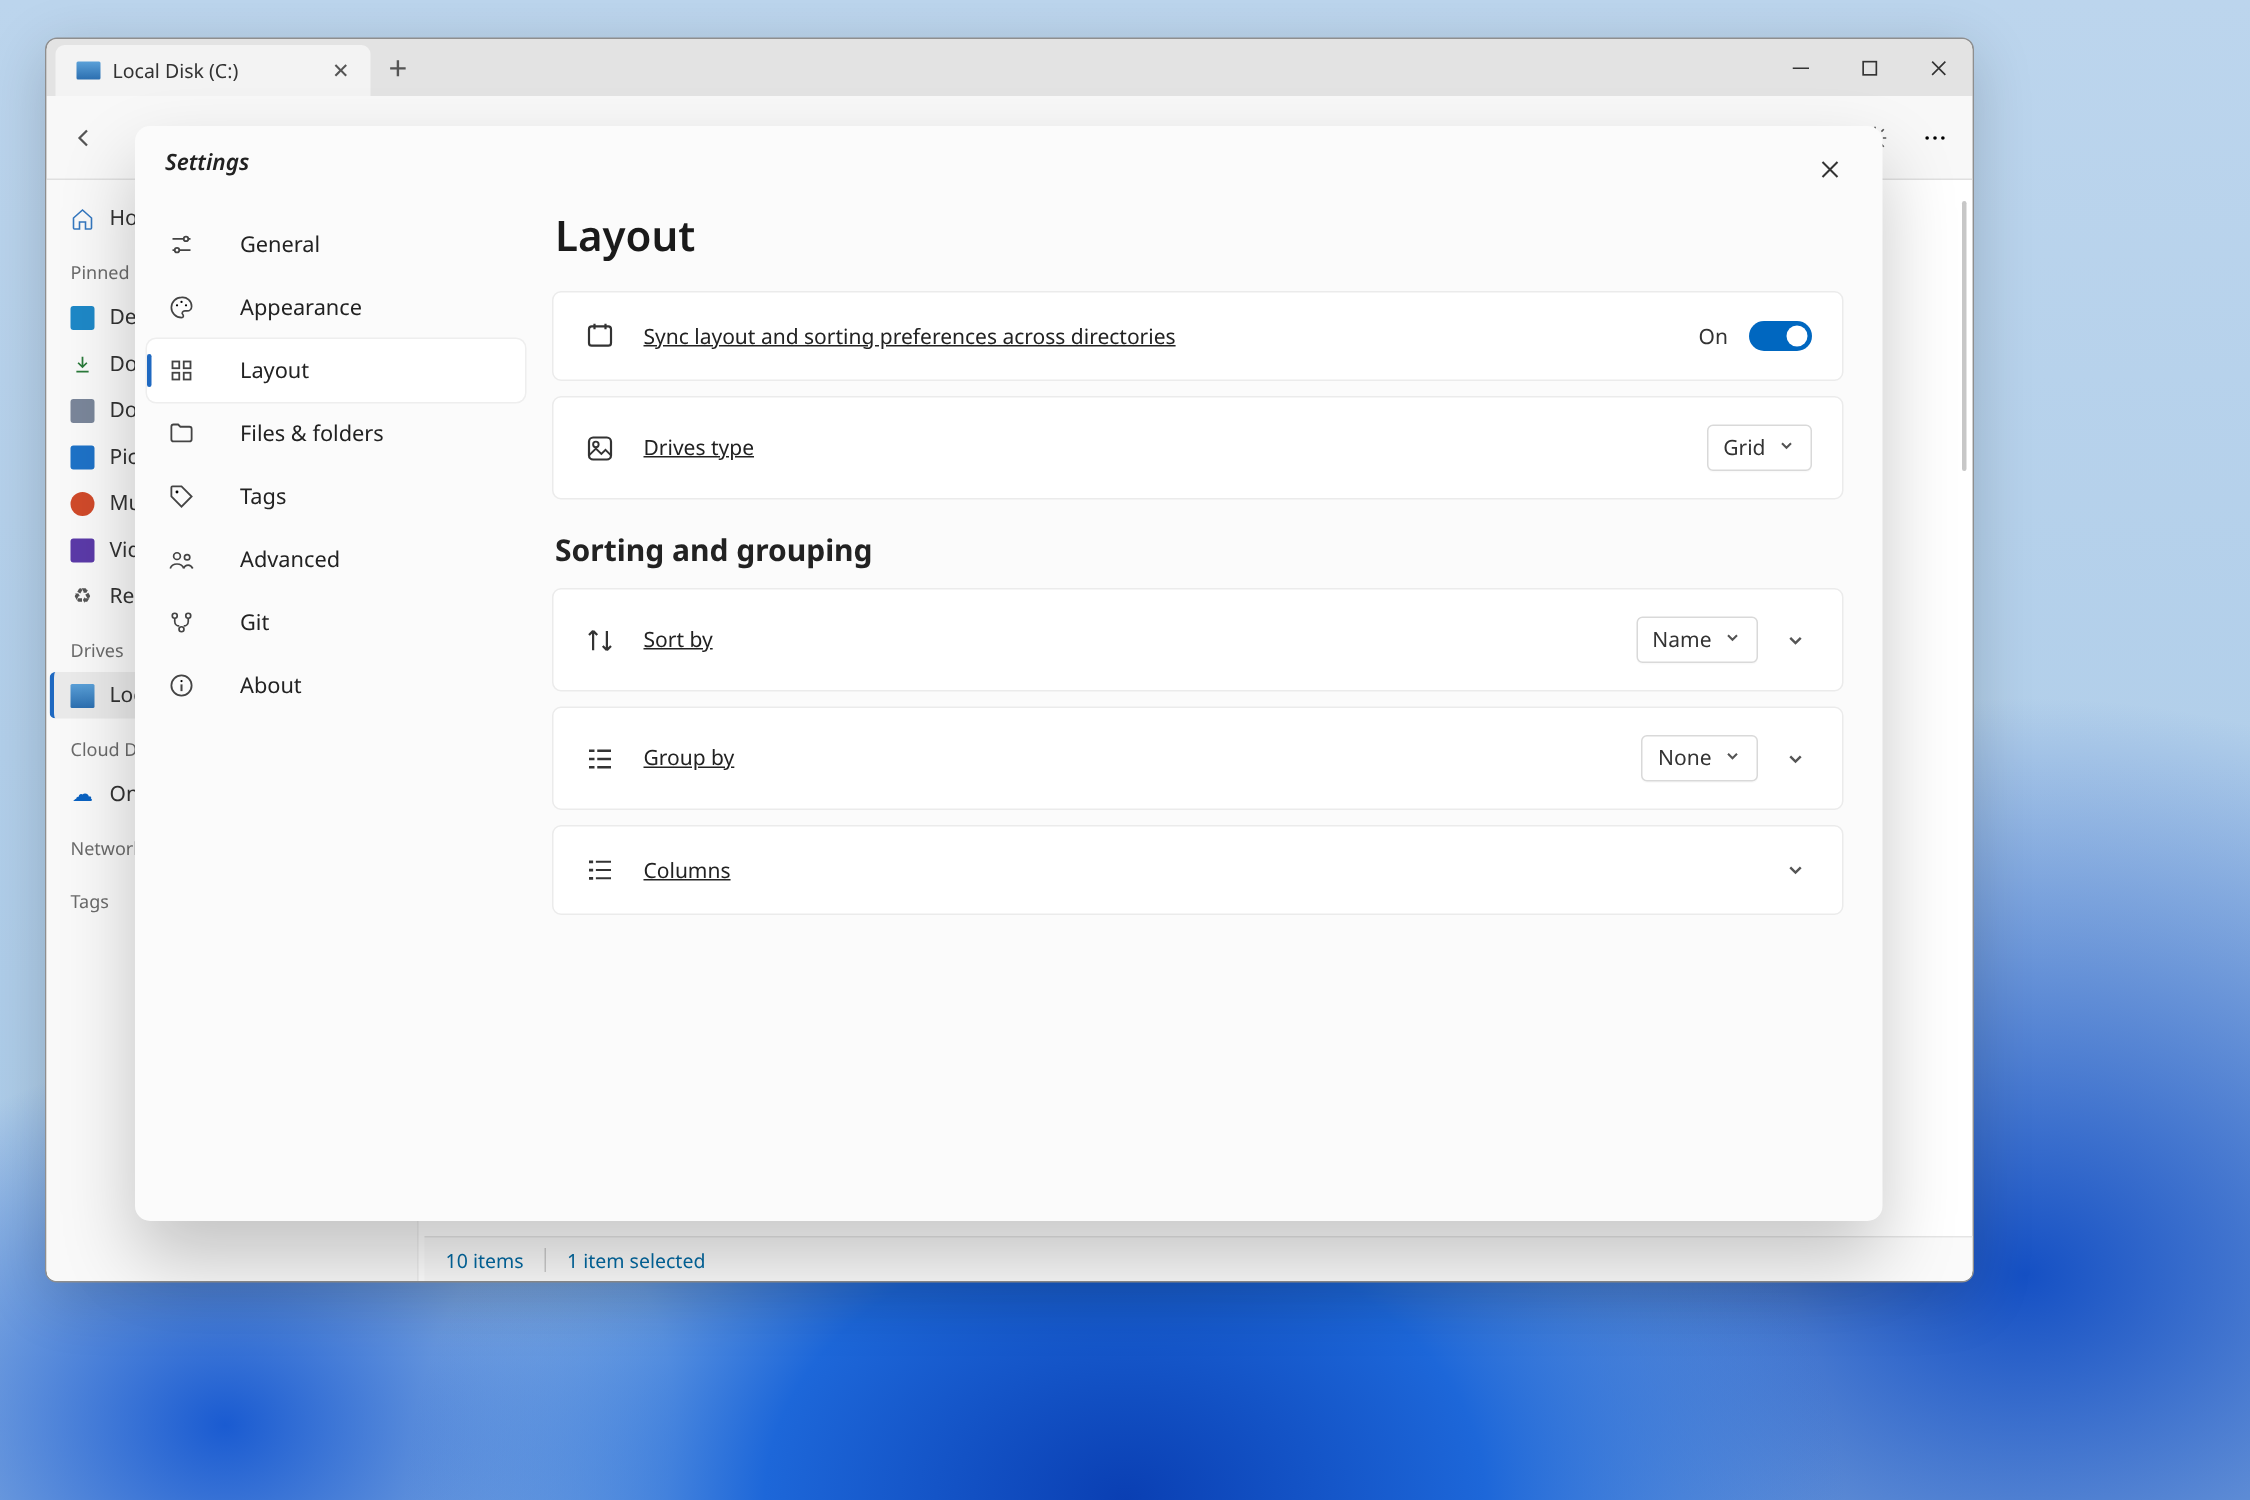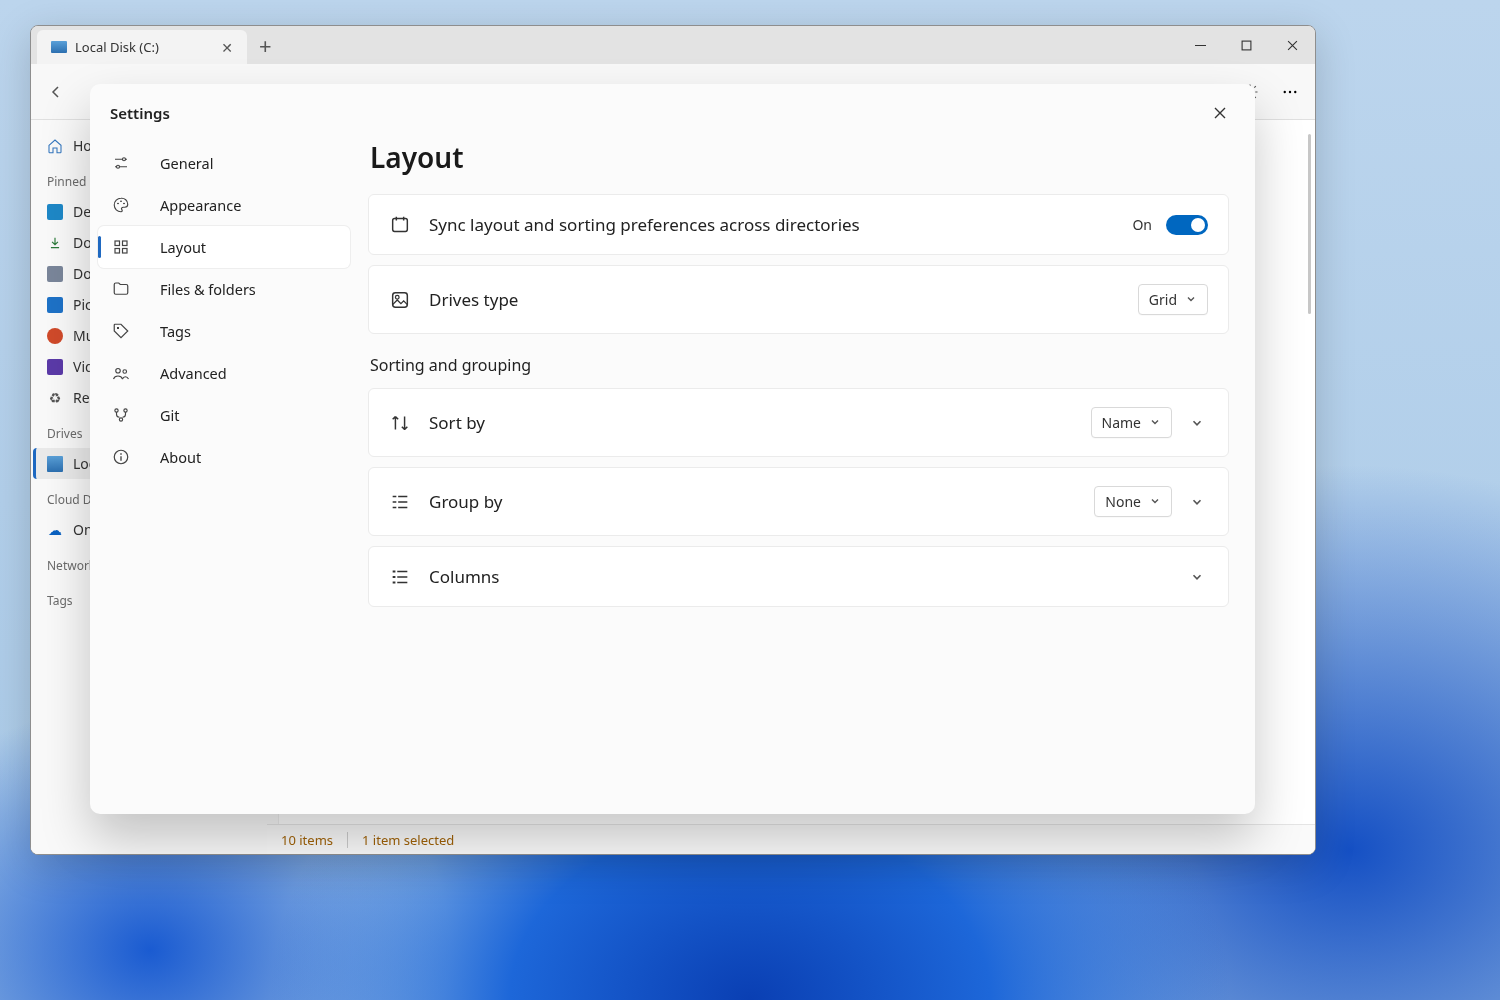--- a/index.html
+++ b/index.html
@@ -47,53 +47,53 @@
   .toolbtn { width: 38px; height: 38px; display:flex; align-items:center; justify-content:center; border-radius:4px; color:#555; cursor:pointer; }
   .toolbar .right { margin-left: auto; display:flex; gap:2px; }
 
   .body { display:flex; height: calc(100% - 94px); background:#fff; }
   .sidepanel { width: 248px; padding: 10px 2px; border-right: 1px solid #eee; font-size: 14px; color:#333; overflow:hidden; background:#f9f9f9 }
   .sidehead { font-size: 12px; color:#6b6b6b; padding: 12px 14px 6px; }
   .sideitem { display:flex; align-items:center; gap:10px; padding: 6px 14px; border-radius:4px; cursor:pointer; }
   .sideitem.selected { background:#eaeaea; border-left:3px solid #1f69c1; padding-left:11px; }
   .sideico { width:16px; height:16px; display:inline-flex; align-items:center; justify-content:center; color:#555; }
 
-  .status { height: 30px; border-top:1px solid #e5e5e5; font-size:13px; color:#a16207; display:flex; align-items:center; gap:14px; padding:0 14px; background:#fafafa; position:absolute; bottom:0; left:236px; right:0;}
+  .status { height: 30px; border-top:1px solid #e5e5e5; font-size:13px; color:#0369a1; display:flex; align-items:center; gap:14px; padding:0 14px; background:#fafafa; position:absolute; bottom:0; left:252px; right:0;}
   .status .sep { width:1px; height:16px; background:#ccc; }
 
   
   .settings {
     position: absolute;
     left: 90px; top: 84px; width: 1165px; height: 730px;
     background: #fbfbfb;
     border-radius: 10px;
     box-shadow: 0 25px 50px rgba(0,0,0,.22);
     display: flex; flex-direction: column;
     overflow: hidden;
   }
-  .settings-head { display:flex; align-items:center; padding: 14px 20px 0; }
+  .settings-head { display:flex; padding: 14px 20px 0; font-style: italic; }
   .settings-title { font-size: 15px; font-weight:600; color:#222; }
   .settings-close { margin-left:auto; width:30px; height:30px; display:flex; align-items:center; justify-content:center; color:#333; cursor:pointer; border-radius:4px; }
   .settings-body { flex:1; display:flex; overflow:hidden; }
 
   .nav { width: 268px; padding: 14px 8px; }
   .navitem { display:flex; align-items:center; gap:30px; padding: 11px 14px; border-radius:6px; font-size:14.5px; color:#222; cursor:pointer; }
   .navitem.active { background:#fff; box-shadow:0 0 0 1px #eee; position:relative; }
   .navitem.active::before { content:""; position:absolute; left:0; top:10px; bottom:10px; width:3px; background:#1f69c1; border-radius:2px; }
   .navico { width:18px; height:18px; display:inline-flex; color:#444; }
 
   .content { flex:1; padding: 10px 26px 20px 10px; overflow:auto; }
   .page-title { font-size: 28px; font-weight:600; margin: 0 0 18px 2px; color:#1a1a1a; }
   .card { background:#fff; border:1px solid #ebebeb; border-radius:6px; margin-bottom:10px; }
   .row { display:flex; align-items:center; padding: 18px 20px; gap:18px; }
   .rowico { width:22px; height:22px; display:inline-flex; color:#333; }
-  .rowlabel { font-size:17px; color:#222; flex:1; }
+  .rowlabel { font-size:14px; color:#222; flex:1;text-decoration:underline; }
   .rowtrail { display:flex; align-items:center; gap:14px; color:#333; font-size:14px; }
 
-  .sectitle { font-size:16px; font-weight:400; margin:20px 0 12px 2px; color:#222; }
+  .sectitle { font-size:20px; font-weight:700; margin:20px 0 12px 2px; color:#222; }
 
   .toggle { width:42px; height:20px; background:#0067c0; border-radius:20px; position:relative; cursor:pointer; }
   .toggle::after { content:""; position:absolute; width:14px; height:14px; background:#fff; border-radius:50%; top:3px; right:3px; }
   .select {
     display:flex; align-items:center; gap:8px;
     background:#fff; border:1px solid #d9d9d9; border-radius:4px;
     padding:5px 10px; font-size:14px; cursor:pointer;
     box-shadow: 0 1px 0 rgba(0,0,0,.02);
   }
   .chev { color:#555; }

